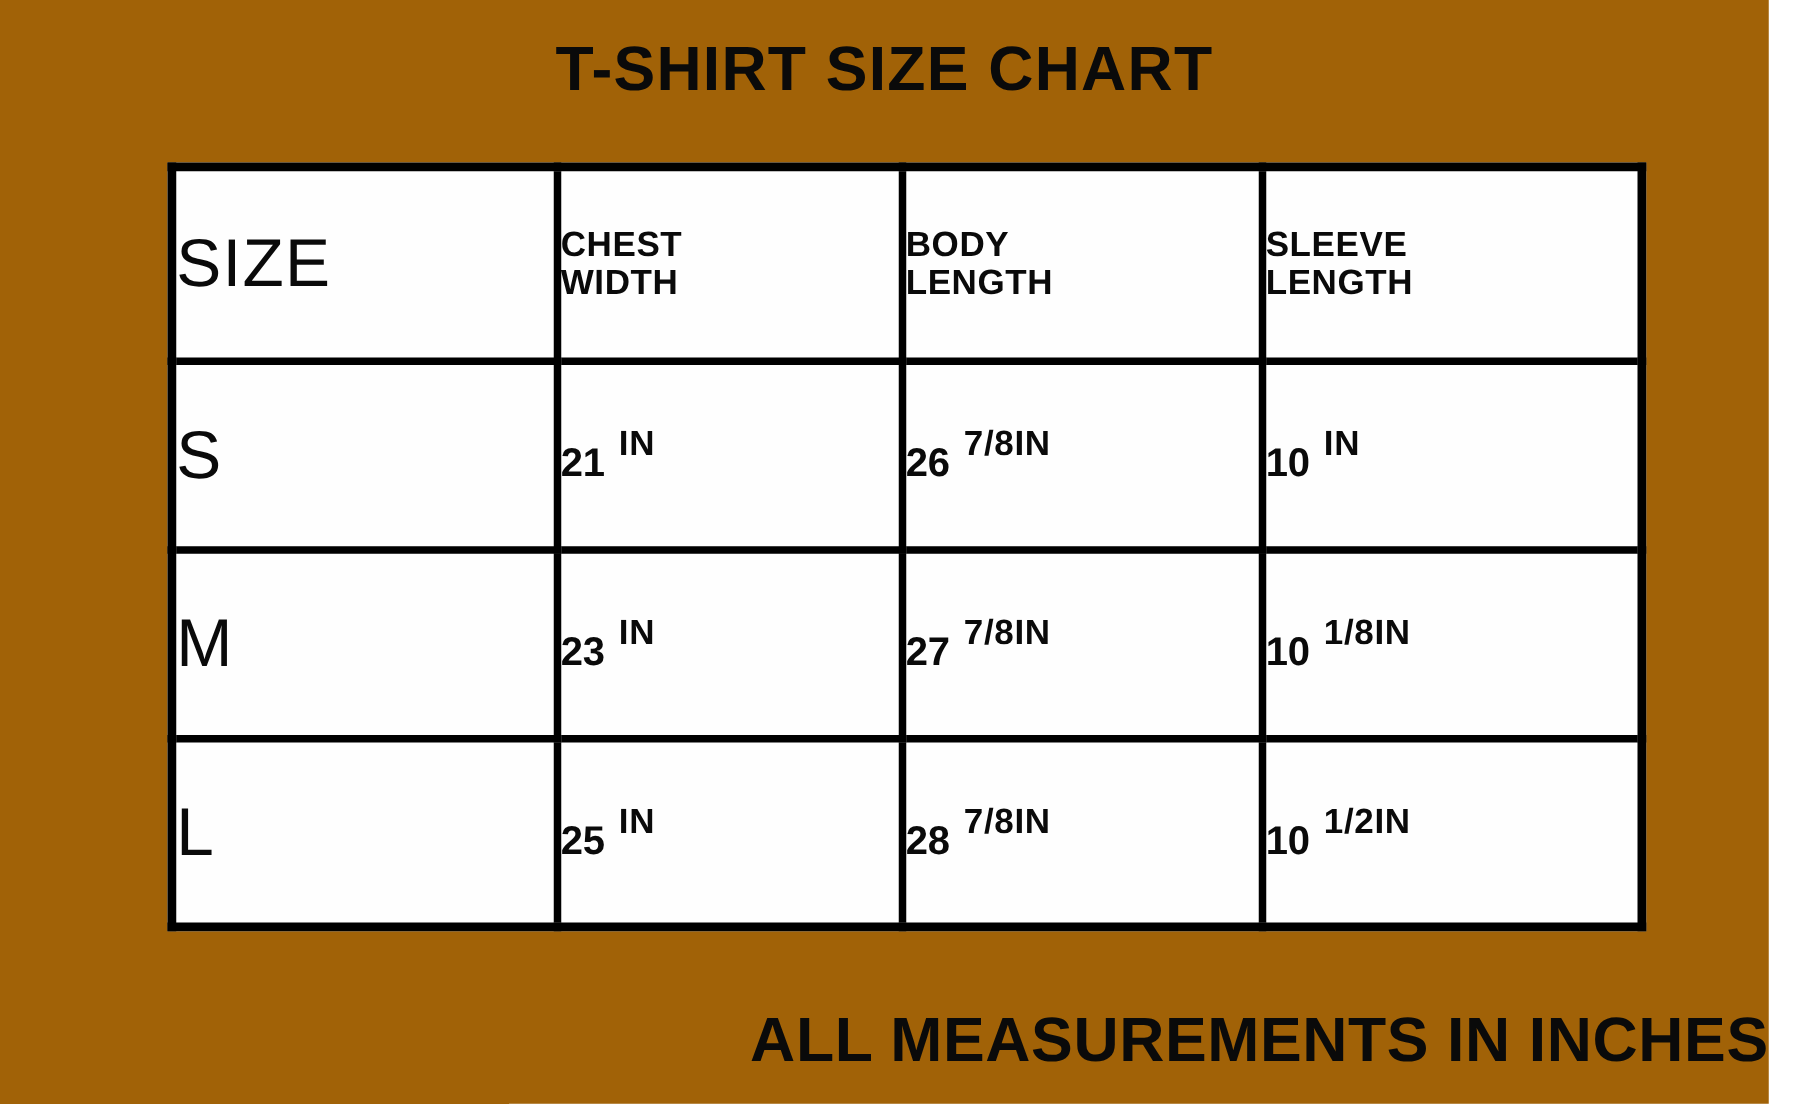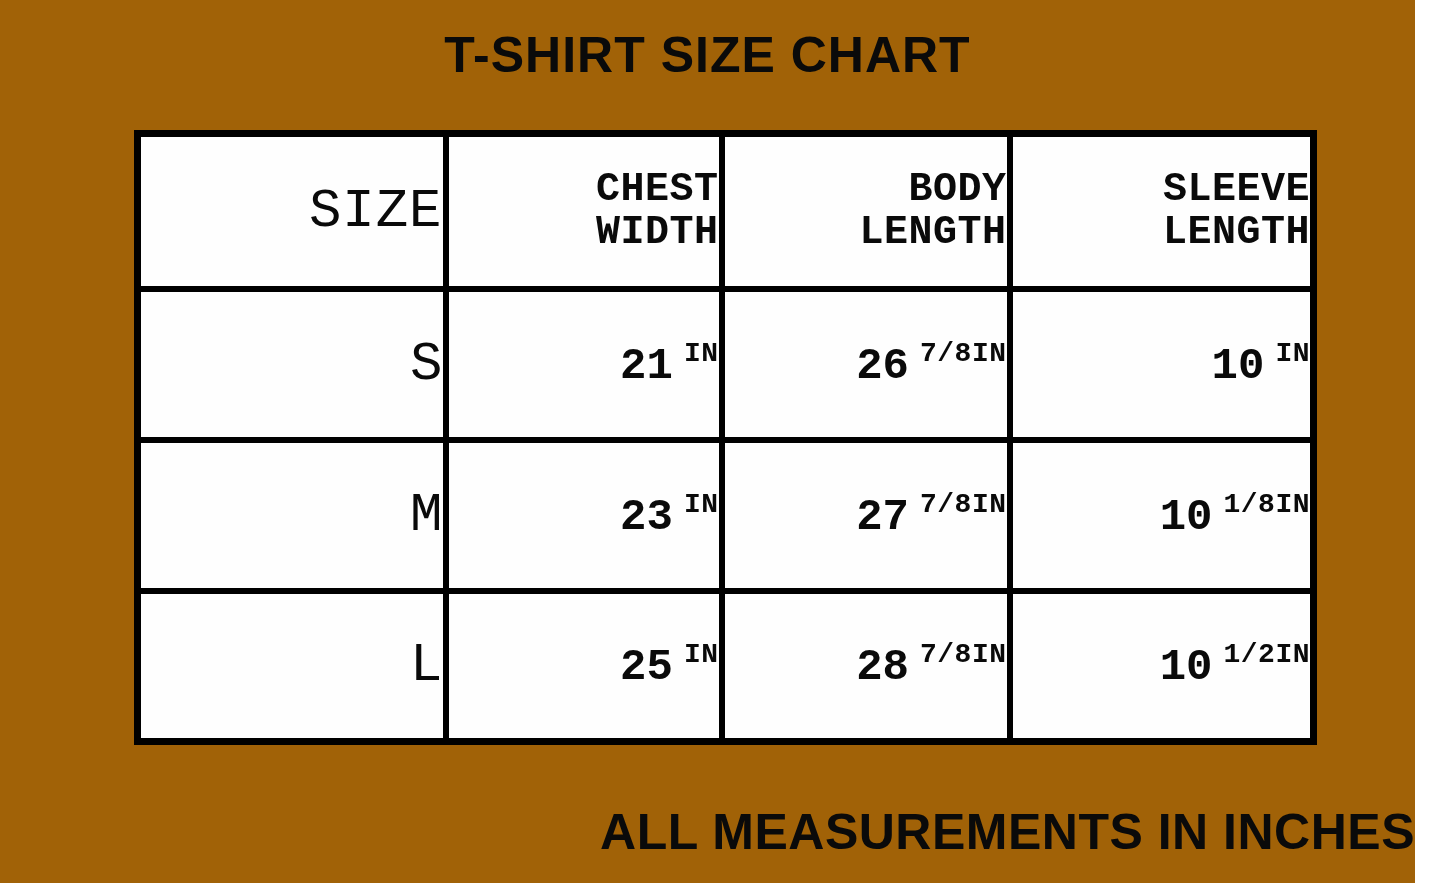--- a/index.html
+++ b/index.html
@@ -34,45 +34,44 @@
     height: 615px;
     border-collapse: collapse;
     table-layout: fixed;
     background: #fefefe;
   }
   table.size-chart, table.size-chart th, table.size-chart td {
     border: 6px solid #000000;
   }
   table.size-chart { border-width: 7px; }
   th, td {
-    text-align: right;
+    text-align: left;
     vertical-align: middle;
     padding: 0;
-    font-family: Liberation Mono, monospace;
   }
   tr.header-row { height: 105px; }
   tr.data-row { height: 102px; }
   th.size-header {
     font-size: 54px;
     font-weight: 400;
     letter-spacing: 1px;
   }
   th.col-header {
-    font-size: 40px;
+    font-size: 28px;
     font-weight: 700;
     line-height: 1.08;
     white-space: pre-line;
     letter-spacing: 0.5px;
   }
   td.size-cell {
     font-size: 54px;
     font-weight: 400;
   }
   td.val-cell .num {
-    font-size: 44px;
+    font-size: 32px;
     font-weight: 700;
   }
   td.val-cell .unit {
     font-size: 28px;
     font-weight: 700;
     vertical-align: 17px;
     margin-left: 11px;
     letter-spacing: 0.5px;
   }
   .footer {

